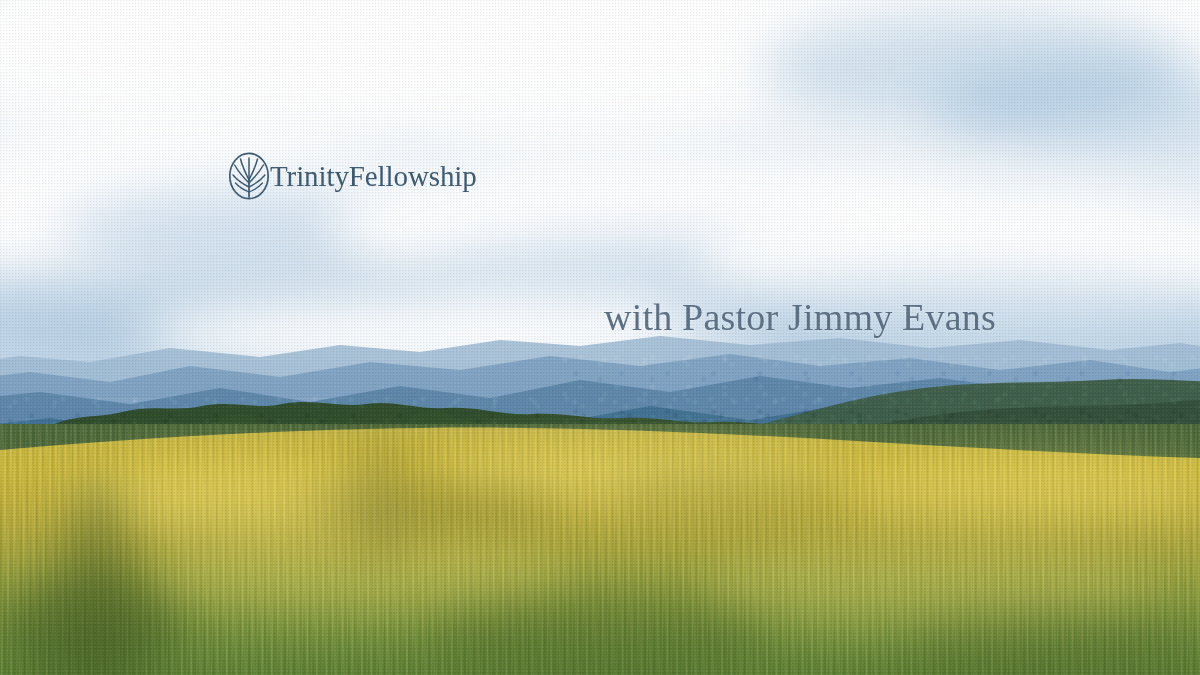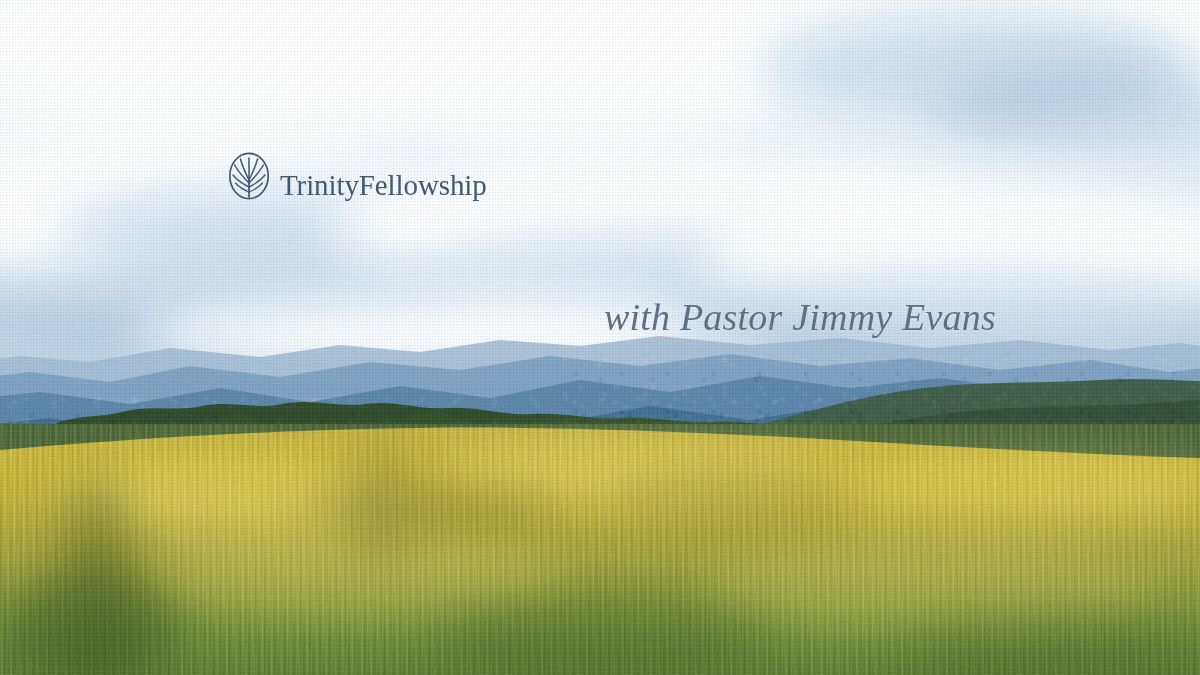--- a/index.html
+++ b/index.html
@@ -118,21 +118,21 @@
   
   .headline {
     position:absolute;
     left:0; top:0; width:1200px; height:675px;
     pointer-events:none;
   }
 
   .brand {
     position:absolute;
     left:228px; top:152px;
-    display:flex; align-items:flex-end; gap:10px;
+    display:flex; align-items:center; 
     pointer-events:auto;
   }
   .brand-mark { width:42px; height:48px; display:block; flex:0 0 auto; }
   .brand-name {
     font-family:"Liberation Serif", serif;
     font-size:29px;
     letter-spacing:-0.1px;
     color:#3d5a73;
     line-height:1;
     white-space:nowrap;
@@ -149,21 +149,20 @@
     color:#5d7186;
     white-space:nowrap;
     pointer-events:auto;
     text-shadow:0 1px 2px rgba(255,255,255,0.35);
   }
 
   .subtitle {
     position:absolute;
     left:604px; top:298px;
     font-family:"Liberation Serif", serif;
-    font-style:italic;
     font-size:38px;
     line-height:1;
     letter-spacing:0.2px;
     color:#5d7186;
     white-space:nowrap;
     pointer-events:auto;
     text-shadow:0 1px 2px rgba(255,255,255,0.35);
     text-align:right;
   }
 

